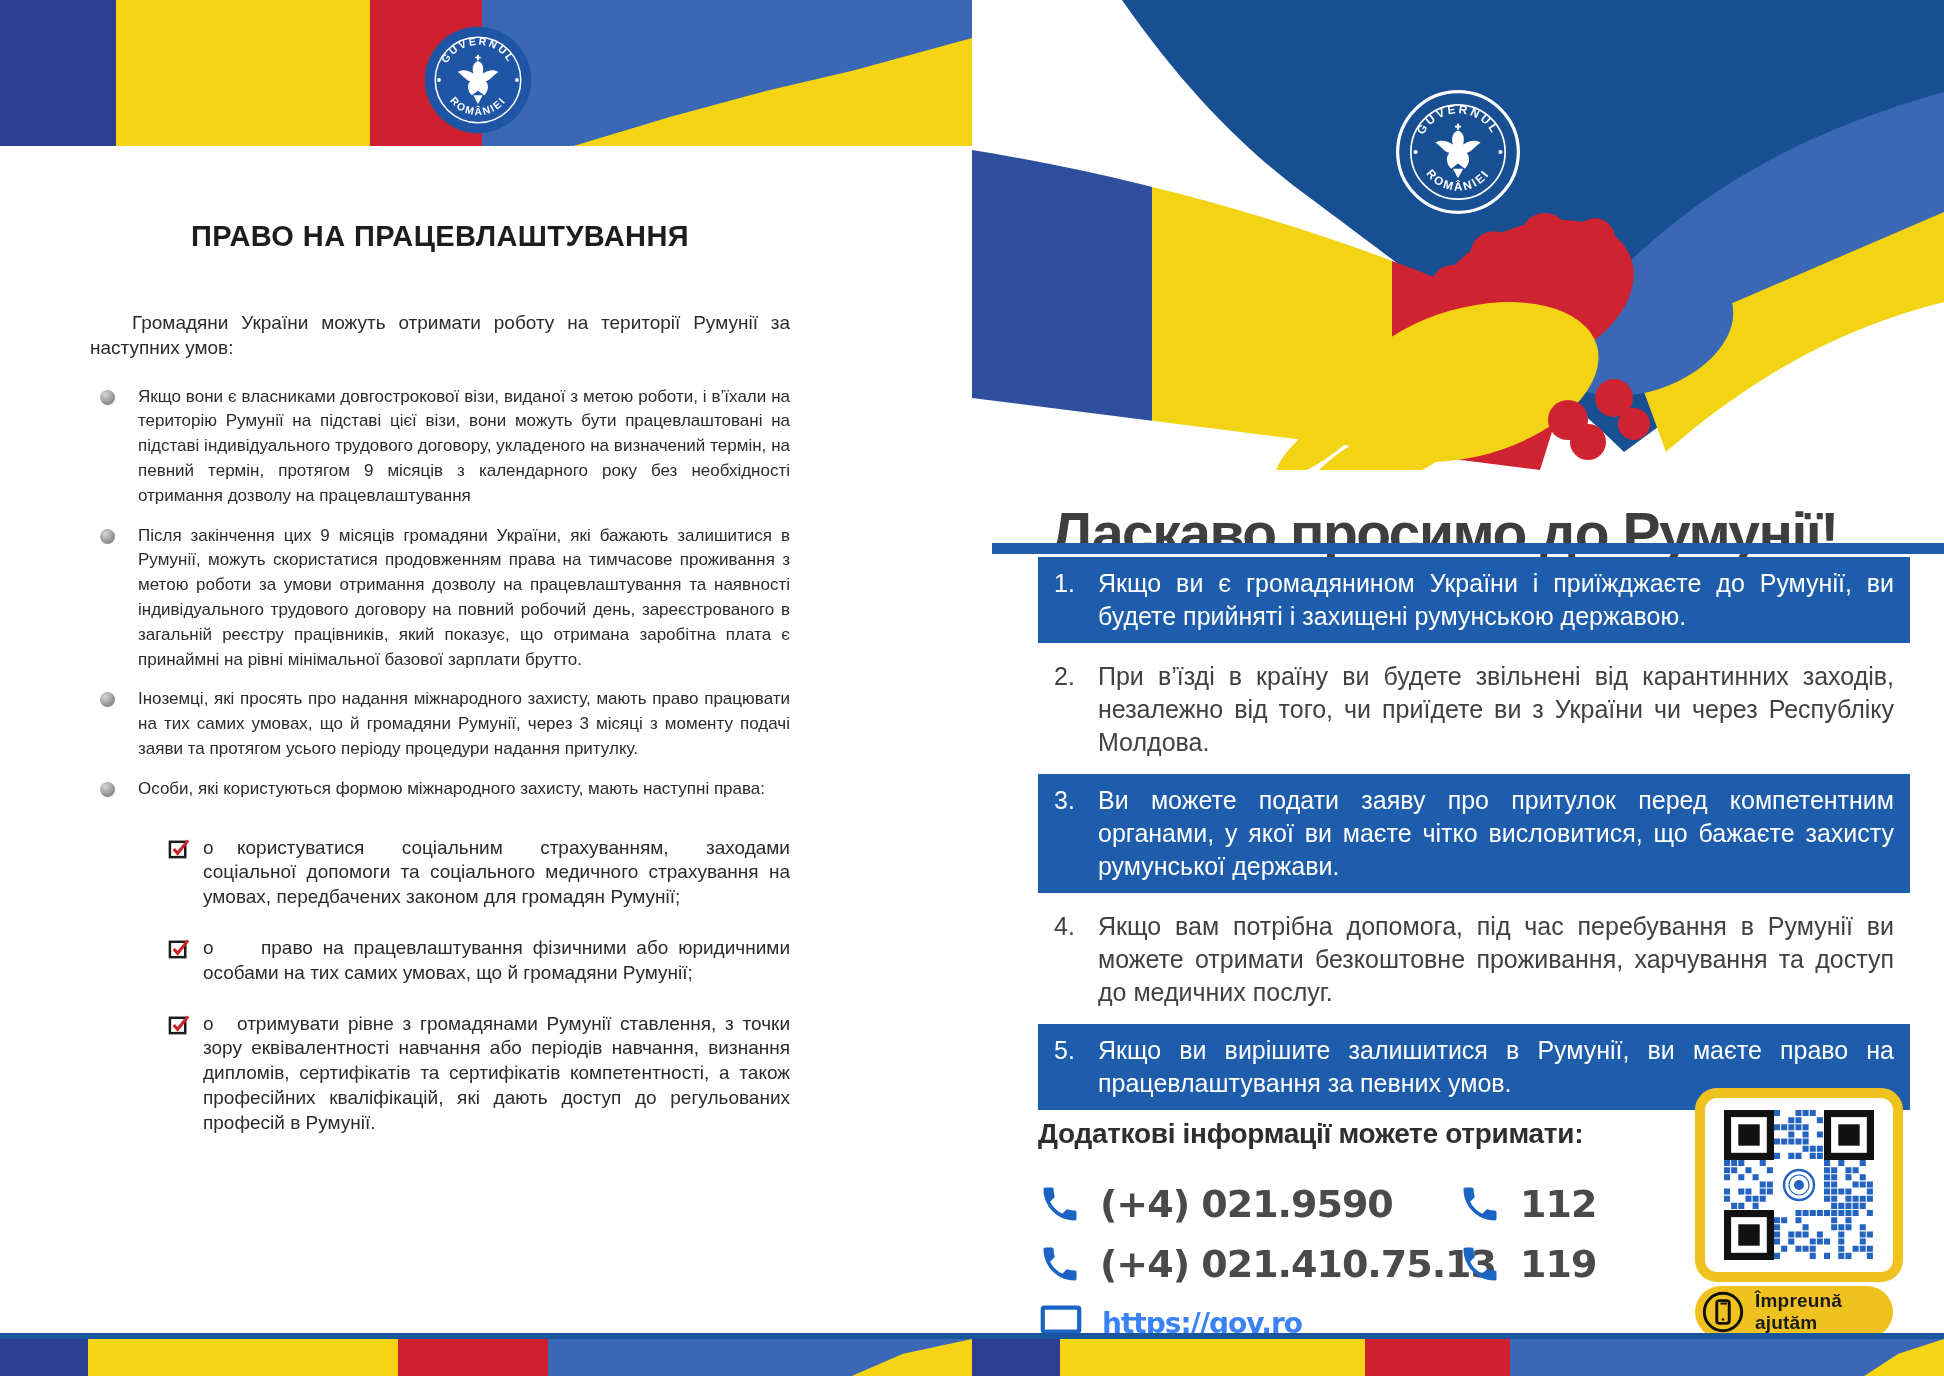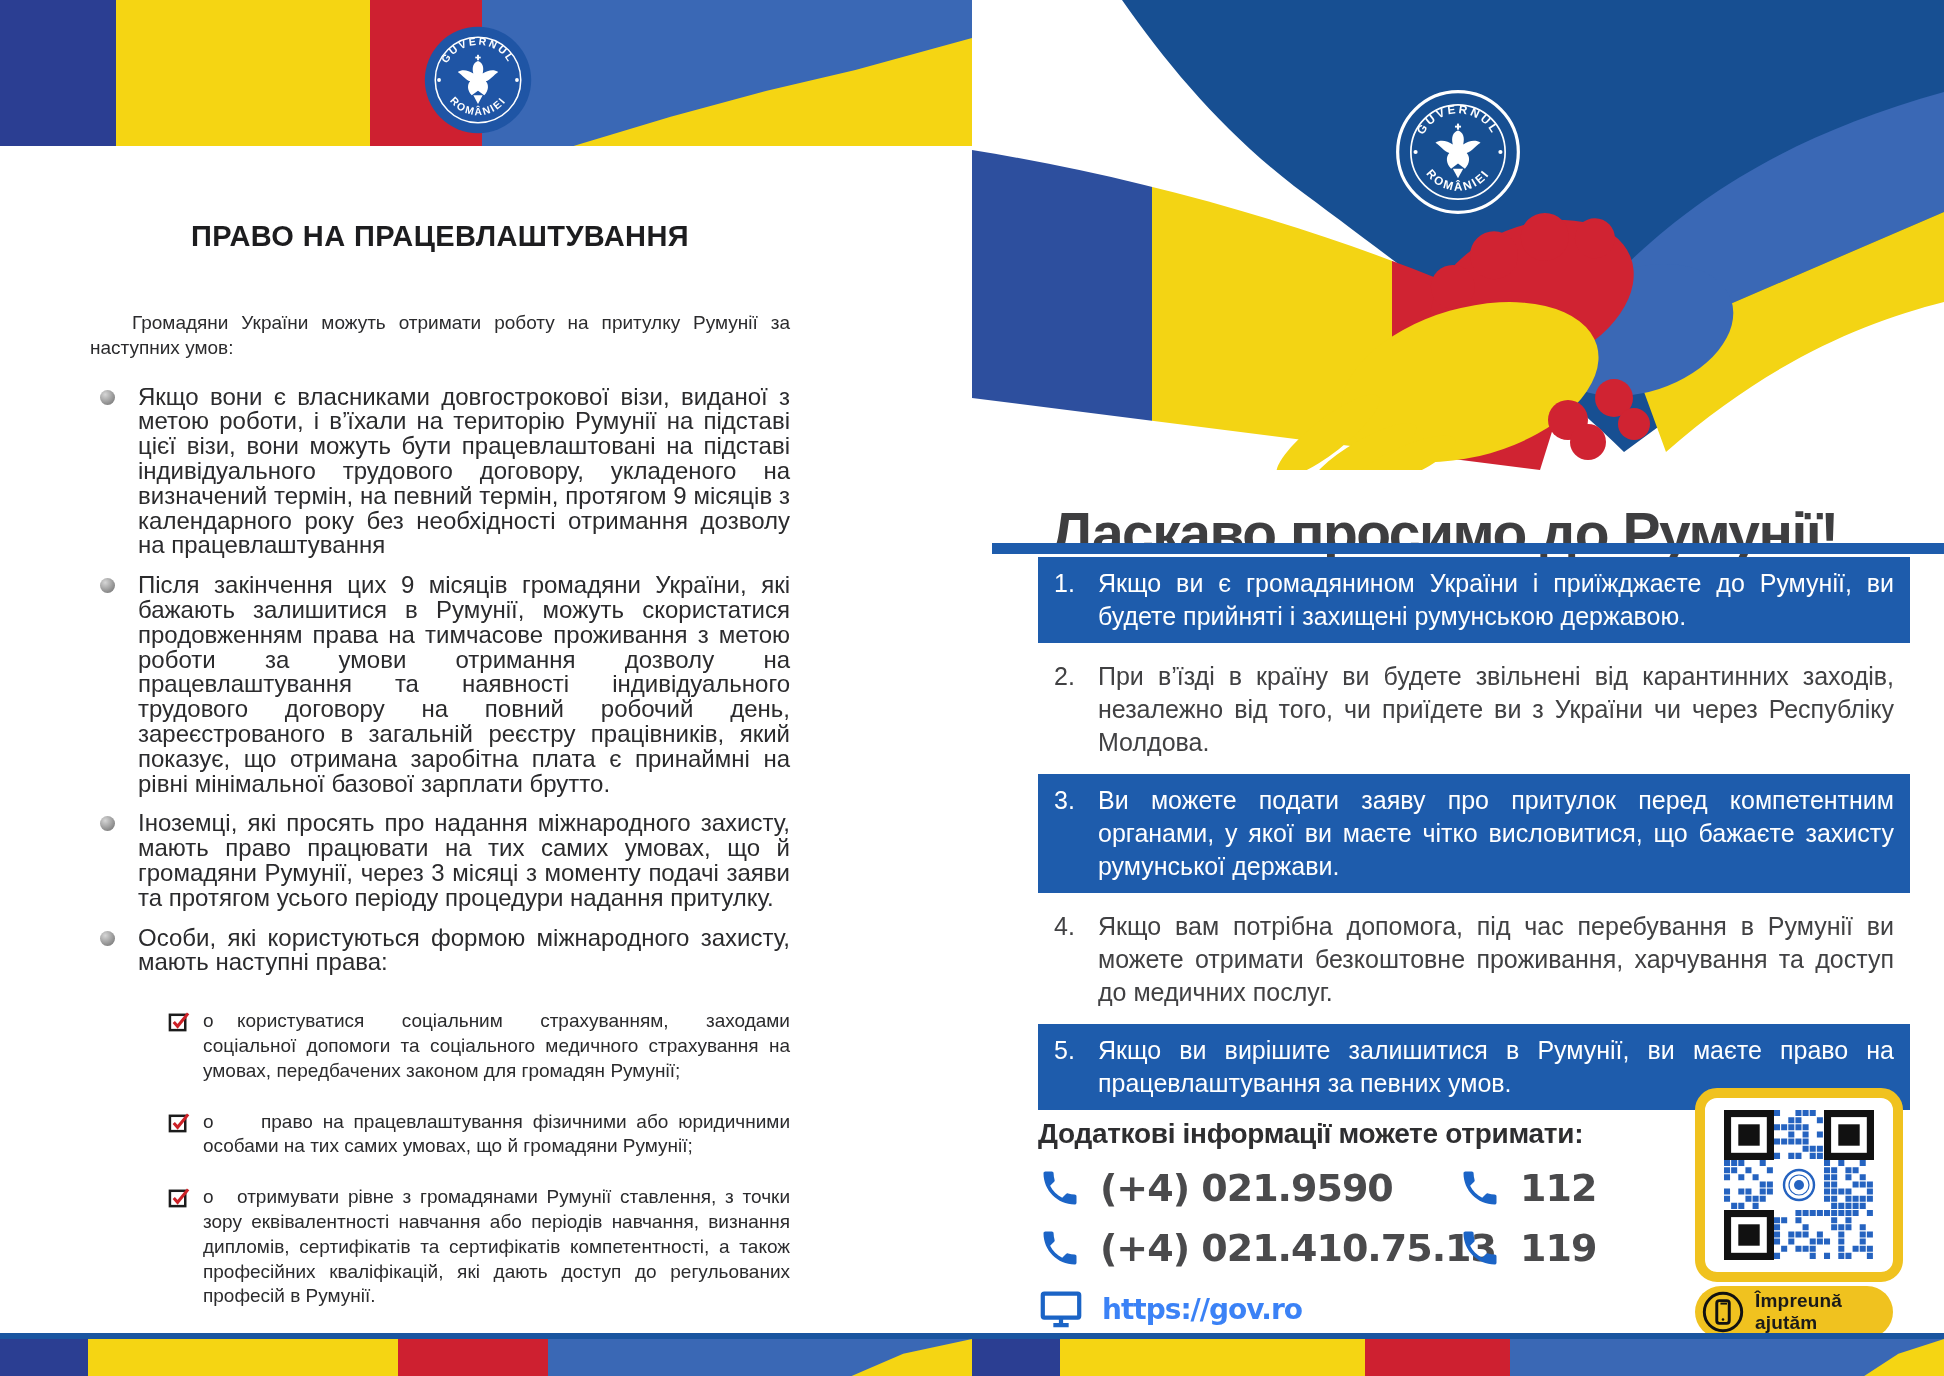--- a/index.html
+++ b/index.html
@@ -19,21 +19,21 @@
   .seal-left{position:absolute;left:421px;top:23px;}
   .seal-right{position:absolute;left:420px;top:86px;}
 
   
   .l-content{position:absolute;left:90px;top:220px;width:700px;color:#2b2b2d;}
   .l-title{margin:0;text-align:center;font-size:29px;font-weight:bold;color:#1d1d1f;letter-spacing:.4px;}
   .l-intro{margin:58px 0 24px 0;font-size:19px;line-height:24.8px;text-align:justify;text-indent:42px;}
   .bullet-row{display:flex;margin-bottom:15px;}
   .bullet-ico{flex:none;width:15px;height:15px;border-radius:50%;margin:5px 23px 0 10px;
     background:radial-gradient(circle at 35% 30%,#d6d6d6,#9a9a9a 55%,#6e6e6e 95%);}
-  .bullet-row p{margin:0;font-size:24px;line-height:24.8px;text-align:justify;flex:1;}
+  .bullet-row p{margin:0;font-size:17px;line-height:24.8px;text-align:justify;flex:1;}
   .checks{margin:34px 0 0 78px;width:622px;}
   .check-row{display:flex;margin-bottom:26px;}
   .check-ico{flex:none;width:23px;height:23px;margin:1px 12px 0 0;}
   .check-row p{margin:0;font-size:19px;line-height:24.8px;text-align:justify;flex:1;}
   .check-marker{display:inline-block;min-width:34px;}
   .check-row.c1 .check-marker{min-width:58px;}
 
   
   .hands-svg{position:absolute;left:0;top:0;}
   .r-title{position:absolute;left:64px;top:484px;margin:16px;font-size:57px;font-weight:bold;
@@ -41,21 +41,21 @@
   .r-divider{position:absolute;left:20px;right:0;top:543px;height:11px;}
   .r-items{position:absolute;left:66px;right:34px;top:557px;}
   .ritem{display:flex;font-size:25px;line-height:33px;margin-bottom:12px;}
   .ritem .num{flex:none;width:44px;padding-left:2px;}
   .ritem p{flex:1;margin:0;text-align:justify;}
   .ritem.blue{color:#fff;padding:10px 16px 10px 14px;}
   .ritem.white{color:#414143;padding:5px 16px 3px 14px;}
 
   .contact{position:absolute;left:66px;top:1118px;width:640px;color:#2e2e30;}
   .contact-heading{margin:0 0 16px 0;font-size:28px;font-weight:bold;letter-spacing:-.3px;}
-  .c-row{display:flex;align-items:flex-start;height:60px;}
+  .c-row{display:flex;align-items:flex-end;height:60px;}
   .c-cell{display:flex;align-items:center;width:420px;}
   .c-cell.short{width:auto;}
   .c-ico{flex:none;margin-right:18px;display:flex;align-items:center;}
   .c-num{font-family:"DejaVu Sans",sans-serif;font-size:38px;font-weight:bold;color:#4a4a4c;letter-spacing:-1px;white-space:nowrap;}
   .c-url{font-family:"DejaVu Sans",sans-serif;font-size:28px;font-weight:bold;color:#3b82f6;letter-spacing:-1px;text-decoration:none;}
 
   .qr-frame{position:absolute;left:723px;top:1088px;width:188px;height:174px;background:#fff;
     border:10px solid #f0c21f;border-radius:22px;display:flex;align-items:center;justify-content:center;}
   .badge{position:absolute;left:723px;top:1286px;width:198px;height:52px;border-radius:26px;
     display:flex;align-items:center;background:#f0c21f;justify-content:space-between;}
@@ -101,21 +101,21 @@
       <g fill="#fff" transform="translate(0,3) scale(0.82)">
         <rect x="-1.2" y="-36" width="2.4" height="7"></rect>
           <rect x="-3.5" y="-33.6" width="7" height="2.2"></rect>
         <path d="M0,-28 C6,-26 8,-20 6,-12 C12,-16 20,-18 26,-14 C20,-10 16,-4 10,-2 C14,2 14,10 8,16 L0,10 L-8,16 C-14,10 -14,2 -10,-2 C-16,-4 -20,-10 -26,-14 C-20,-18 -12,-16 -6,-12 C-8,-20 -6,-26 0,-28 Z"></path>
         <path d="M-6,16 L6,16 L0,27 Z"></path>
       </g>
     </svg>
 
     <div class="l-content">
       <h1 class="l-title">ПРАВО НА ПРАЦЕВЛАШТУВАННЯ</h1>
-      <p class="l-intro">Громадяни України можуть отримати роботу на притулку Румунії за наступних умов:</p>
+      <p class="l-intro">Громадяни України можуть отримати роботу на території Румунії за наступних умов:</p>
 
       <div>
         <div class="bullet-row">
           <span class="bullet-ico"></span>
           <p>Якщо вони є власниками довгострокової візи, виданої з метою роботи, і в’їхали на територію Румунії на підставі цієї візи, вони можуть бути працевлаштовані на підставі індивідуального трудового договору, укладеного на визначений термін, на певний термін, протягом 9 місяців з календарного року без необхідності отримання дозволу на працевлаштування</p>
         </div>
         <div class="bullet-row">
           <span class="bullet-ico"></span>
           <p>Після закінчення цих 9 місяців громадяни України, які бажають залишитися в Румунії, можуть скористатися продовженням права на тимчасове проживання з метою роботи за умови отримання дозволу на працевлаштування та наявності індивідуального трудового договору на повний робочий день, зареєстрованого в загальній реєстру працівників, який показує, що отримана заробітна плата є принаймні на рівні мінімальної базової зарплати брутто.</p>
         </div>

